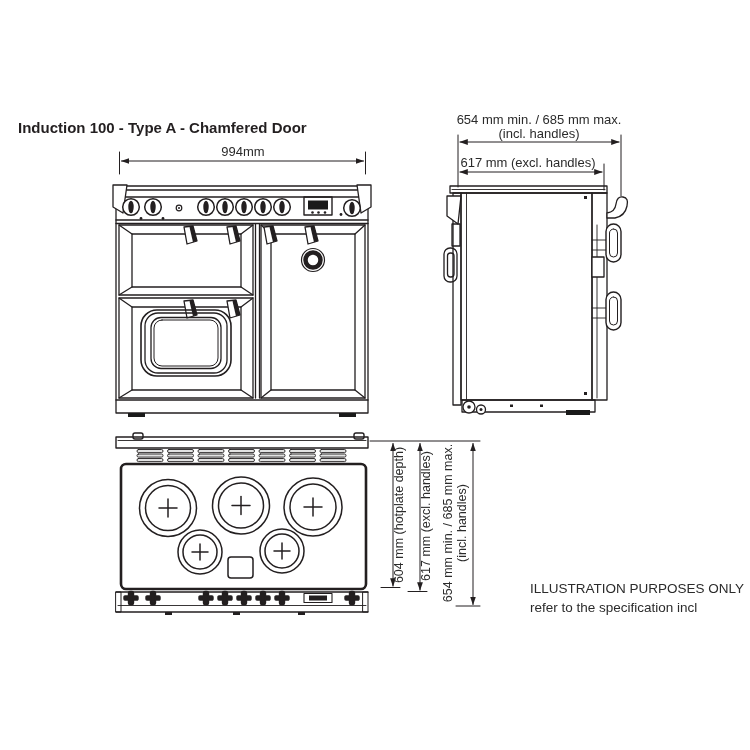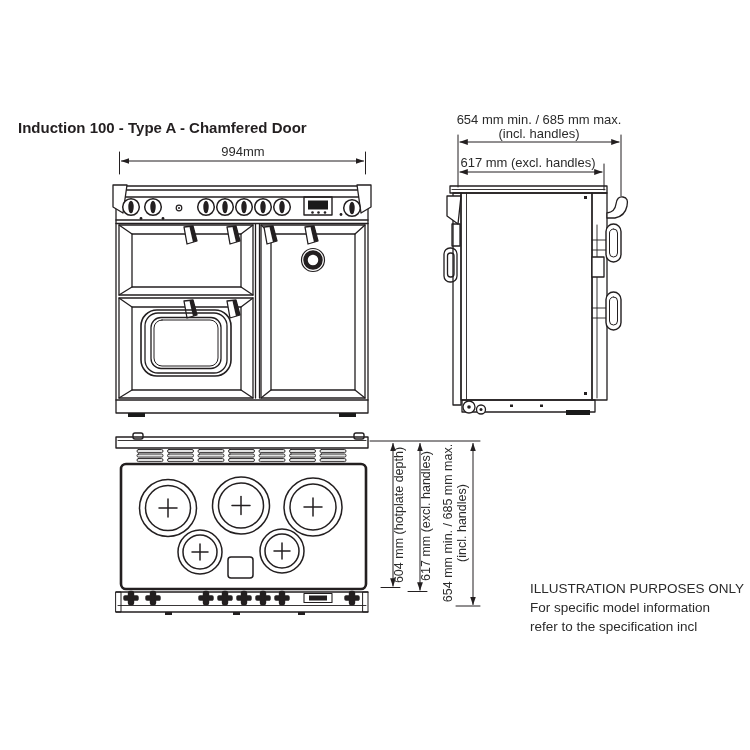--- a/index.html
+++ b/index.html
@@ -325,17 +325,16 @@
         <line x1="473" y1="443.5" x2="473" y2="604.5" stroke-width="1" marker-start="url(#arr)" marker-end="url(#arr)"></line>
         <line x1="456" y1="606" x2="480" y2="606" stroke-width="1"></line>
         <text class="dim-text-sm" transform="translate(452,523) rotate(-90)" text-anchor="middle" stroke="none">654 mm min. / 685 mm max.</text>
         <text class="dim-text-sm" transform="translate(465.5,523) rotate(-90)" text-anchor="middle" stroke="none">(incl. handles)</text>
       </g>
     </g>
   </svg>
 
   <div class="notice">
     <div>ILLUSTRATION PURPOSES ONLY</div>
-    <div>For specific model information</div>
     <div>refer to the specification incl</div>
   </div>
 
 </div>
 
 </body></html>

